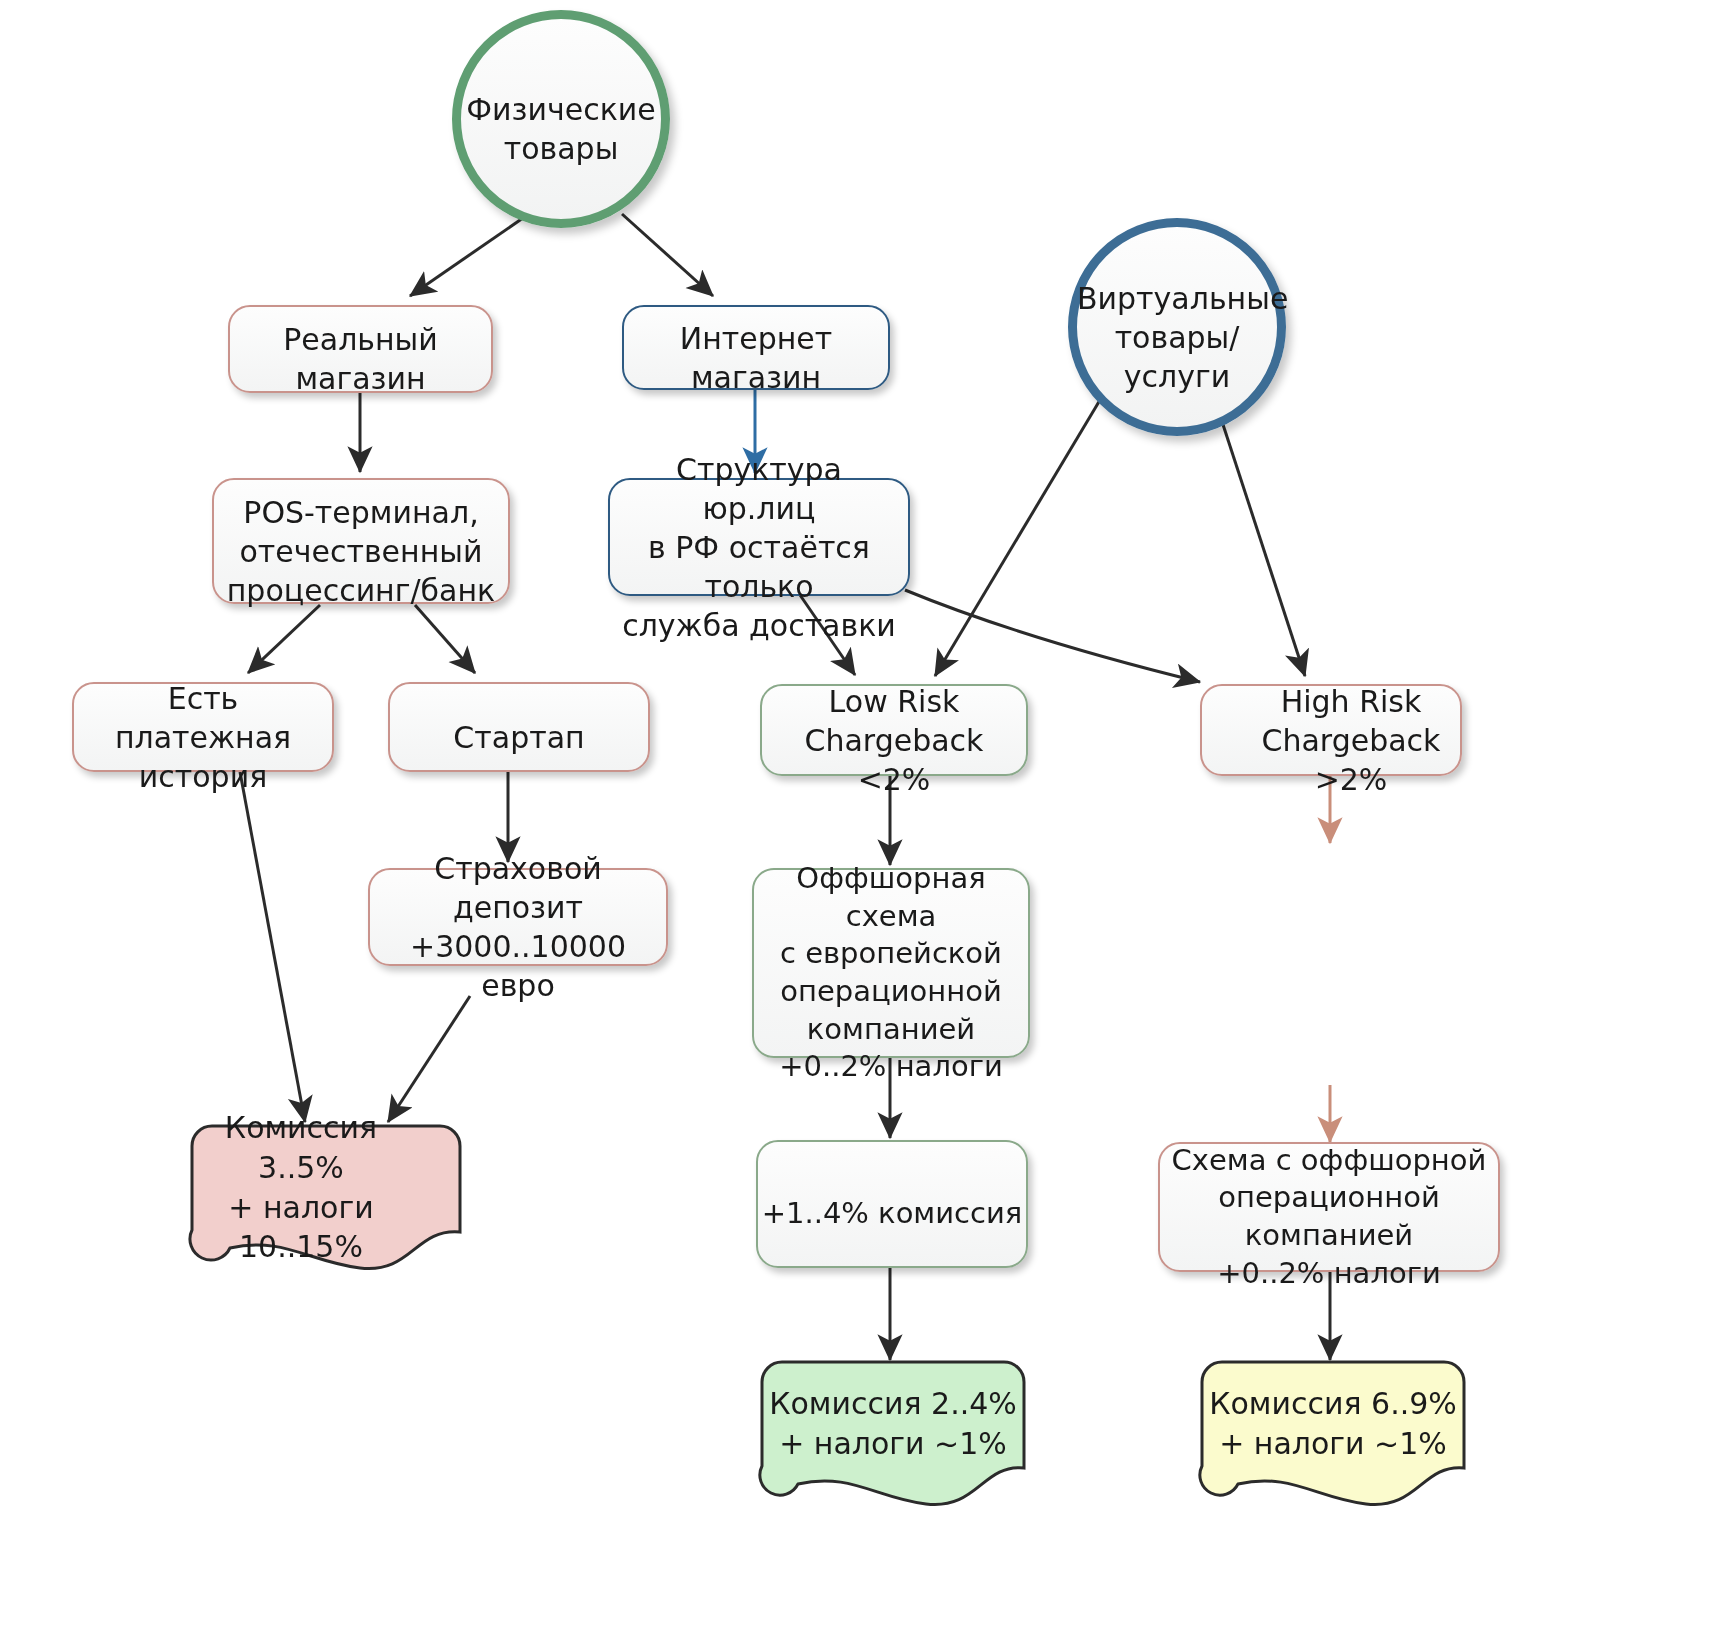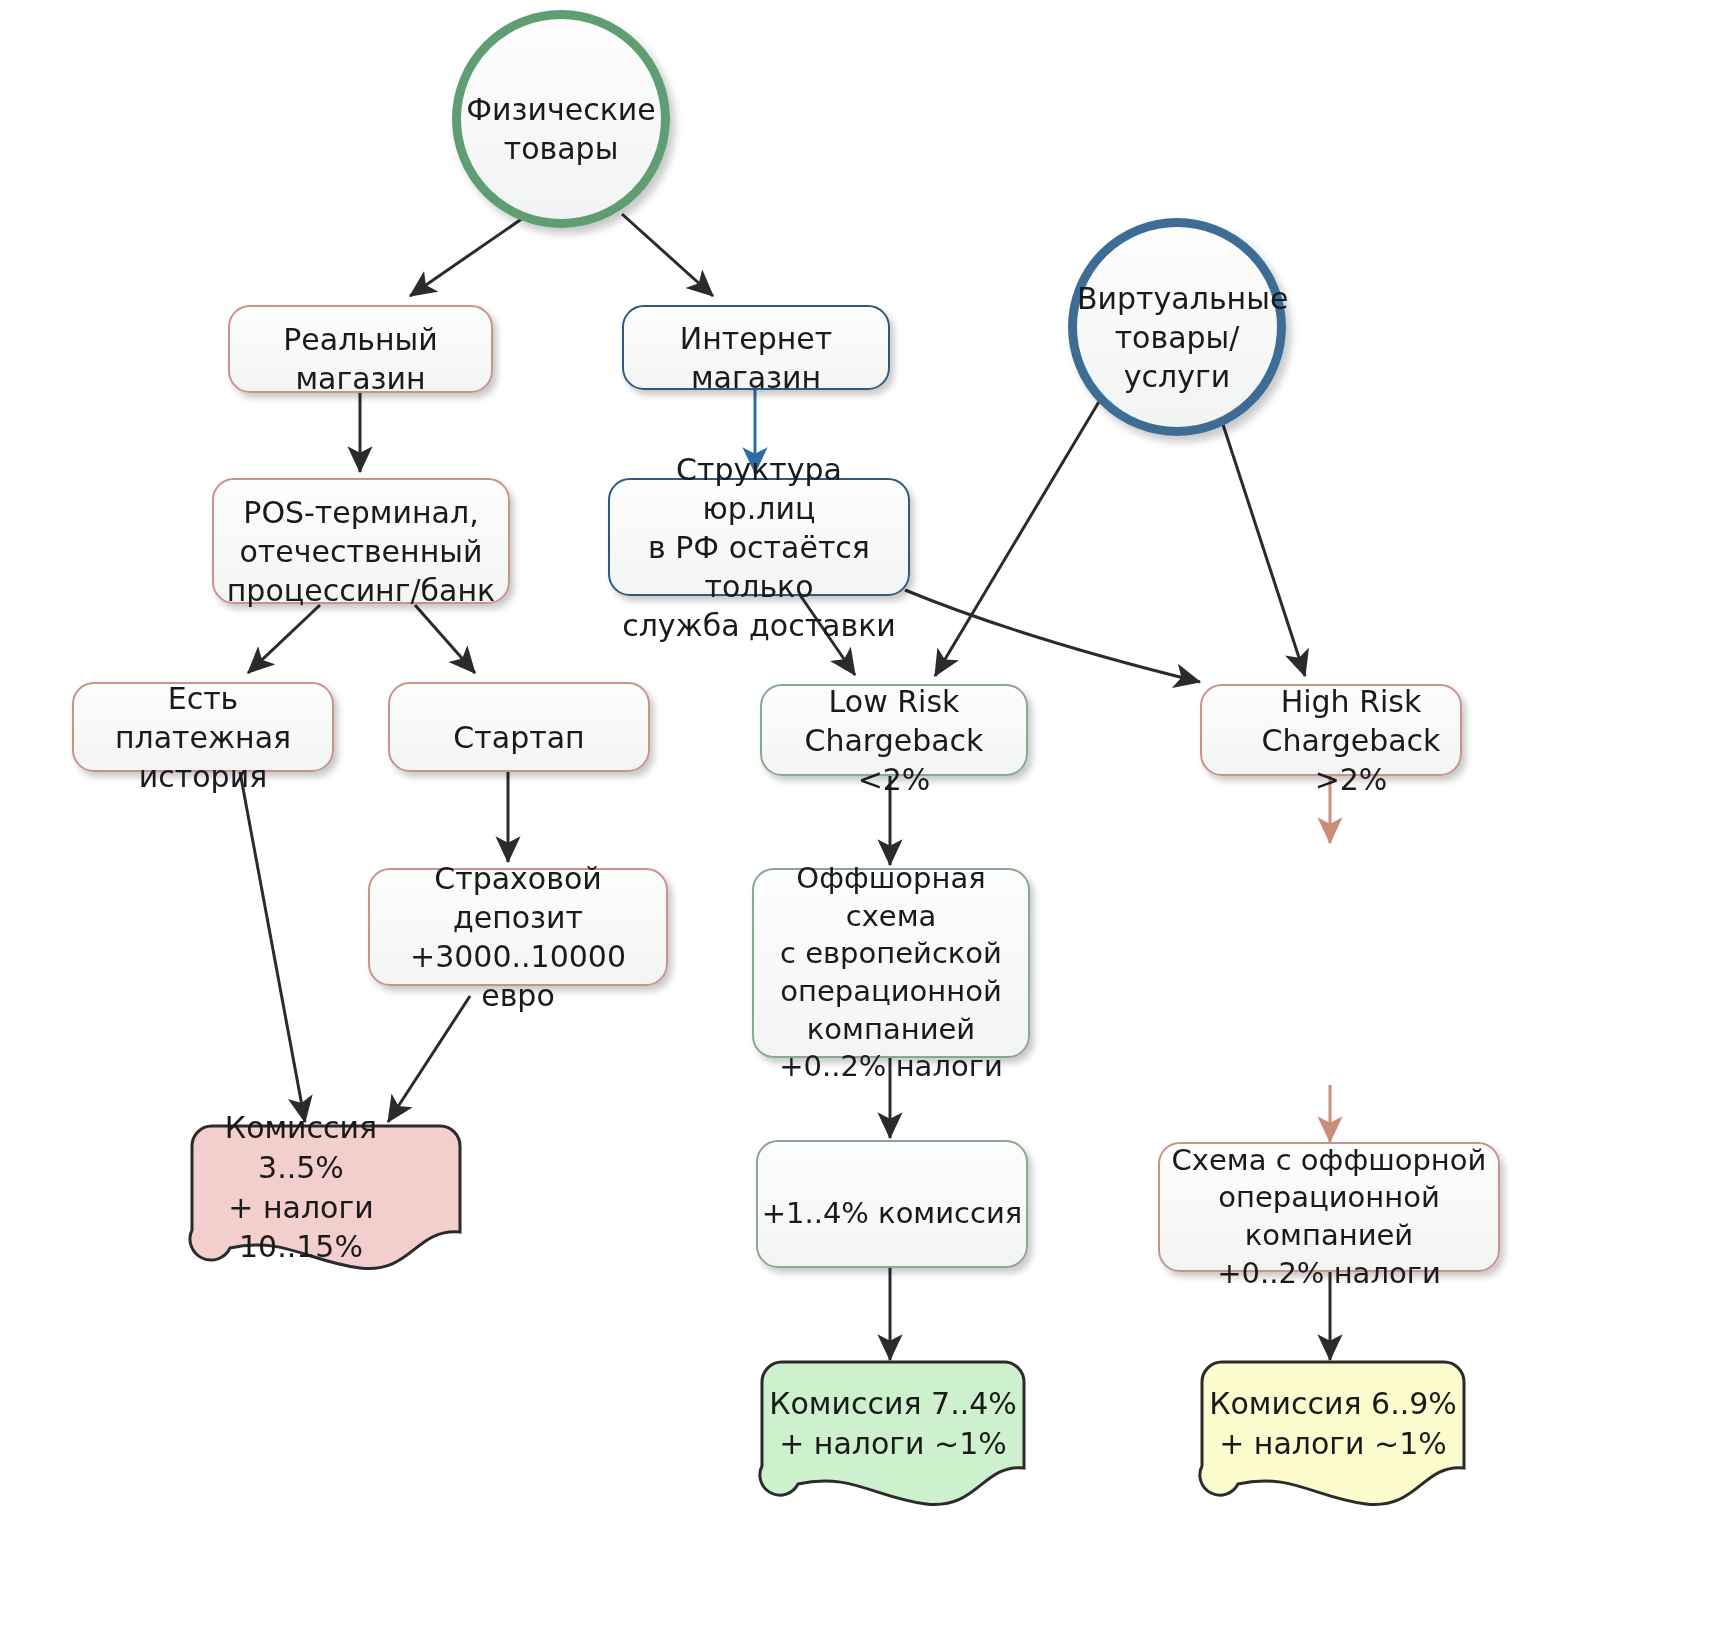--- a/index.html
+++ b/index.html
@@ -123,21 +123,21 @@
   <div class="node rrect b-green fs30" style="left:760px;top:684px;width:268px;height:92px;">
     <span class="lbl">Low Risk
 Chargeback &lt;2%</span>
   </div>
 
   <div class="node rrect b-rose fs30" style="left:1200px;top:684px;width:262px;height:92px;padding-left:40px;">
     <span class="lbl">High Risk
 Chargeback &gt;2%</span>
   </div>
 
-  <div class="node rrect b-rose fs30" style="left:368px;top:868px;width:300px;height:118px;">
+  <div class="node rrect b-rose fs30" style="left:368px;top:868px;width:300px;height:98px;">
     <span class="lbl">Страховой депозит
 +3000..10000 евро</span>
   </div>
 
   <div class="node rrect b-green fs29" style="left:752px;top:868px;width:278px;height:190px;">
     <span class="lbl">Оффшорная схема
 с европейской
 операционной
 компанией
 +0..2% налоги</span>
@@ -165,21 +165,21 @@
 + налоги 10..15%</div>
   </div>
 
   <div class="doc" style="left:760px;top:1360px;width:266px;height:148px;">
     <svg width="266" height="148" viewBox="0 0 266 148">
       <path d="M22,2 H244 A20,20 0 0 1 264,22 V108
                C222,104 218,150 166,144
                C116,138 90,112 38,124
                A20,20 0 0 1 2,106 V22 A20,20 0 0 1 22,2 Z" fill="#cdf0cd" stroke="#2b2b2b" stroke-width="3"></path>
     </svg>
-    <div class="txt fs30">Комиссия 7..4%
+    <div class="txt fs30">Комиссия 2..4%
 + налоги ~1%</div>
   </div>
 
   <div class="doc" style="left:1200px;top:1360px;width:266px;height:148px;">
     <svg width="266" height="148" viewBox="0 0 266 148">
       <path d="M22,2 H244 A20,20 0 0 1 264,22 V108
                C222,104 218,150 166,144
                C116,138 90,112 38,124
                A20,20 0 0 1 2,106 V22 A20,20 0 0 1 22,2 Z" fill="#fbfbcd" stroke="#2b2b2b" stroke-width="3"></path>
     </svg>

